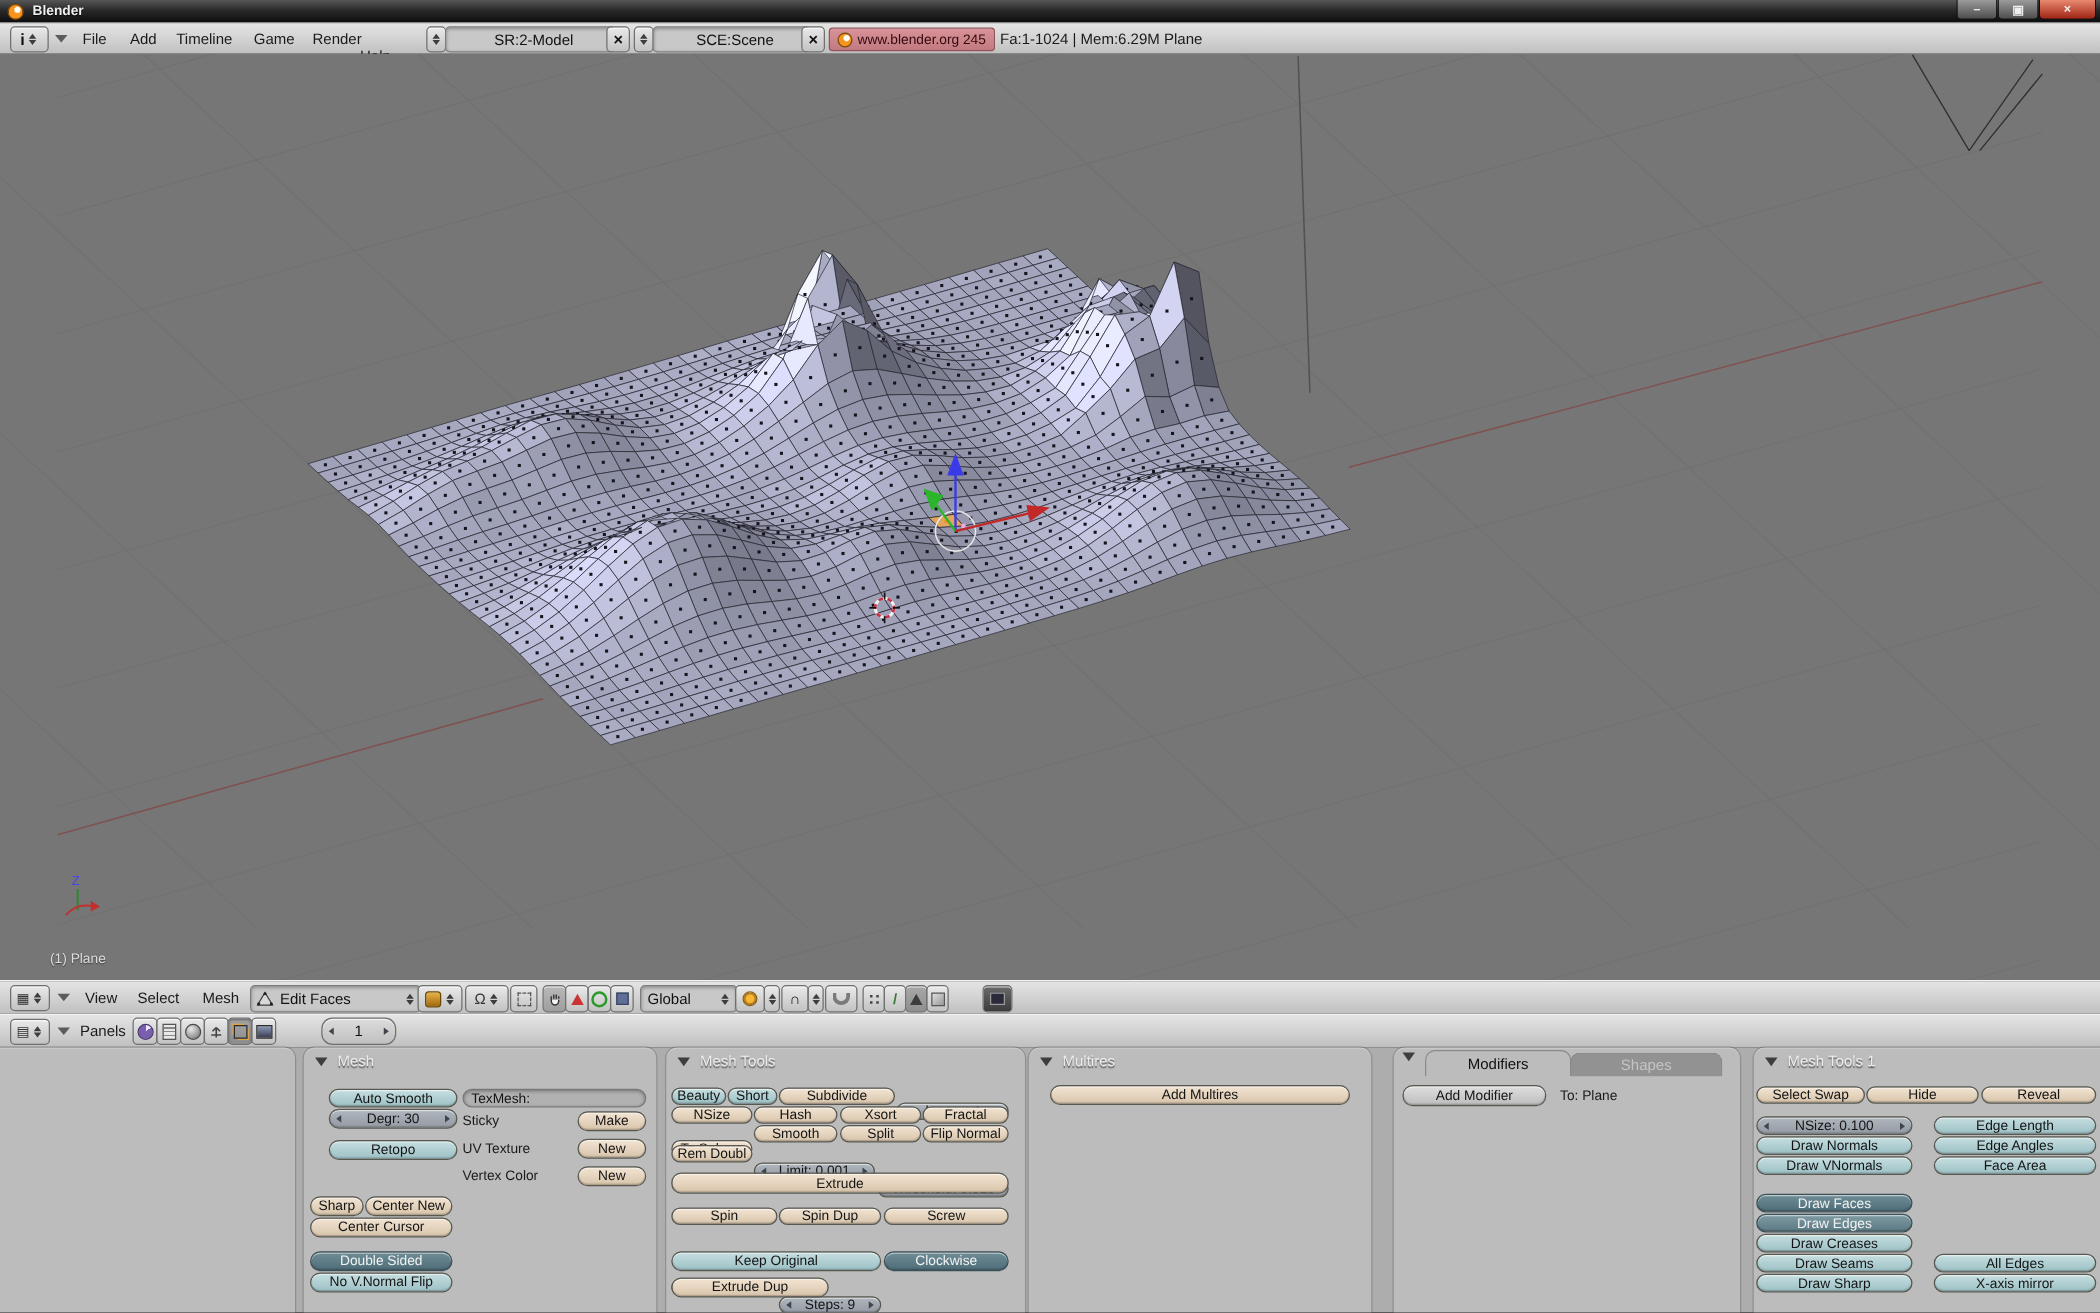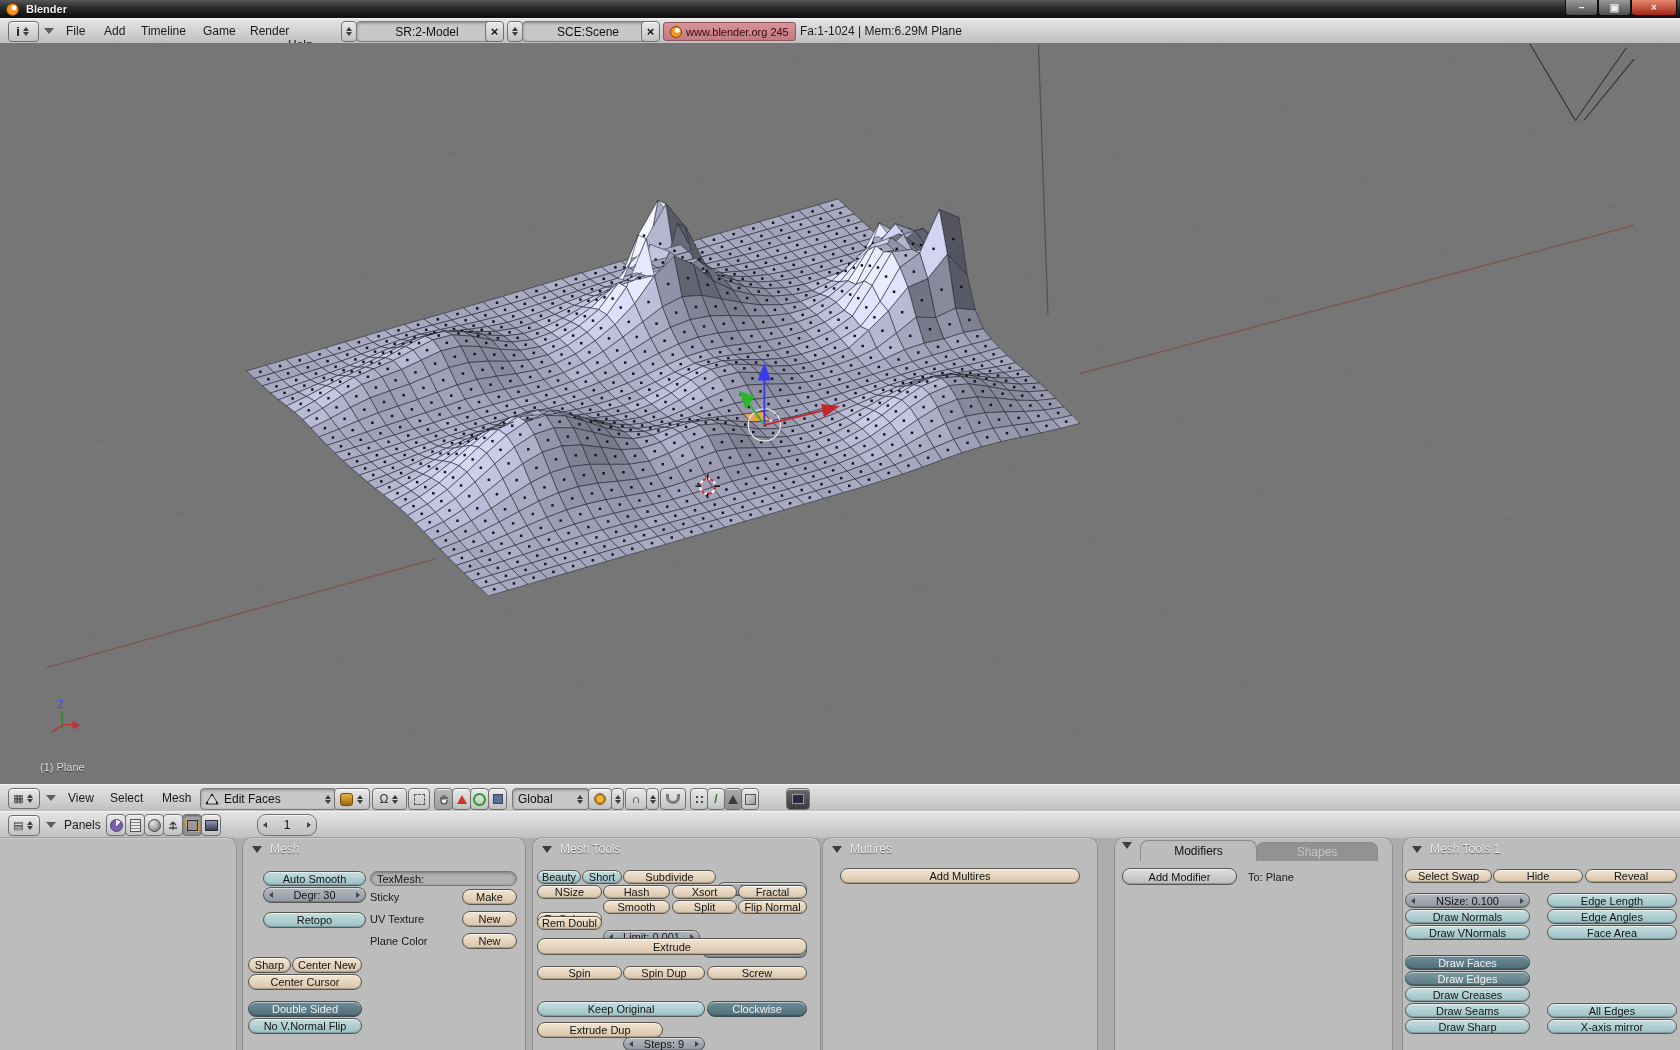--- a/index.html
+++ b/index.html
@@ -2133,21 +2133,21 @@
           <span>Mesh</span>
         </div>
       <div class="btn blue" style="left:20px;top:33px;width:103px;height:15px;">Auto Smooth</div>
       <div class="btn field" style="left:127px;top:33px;width:147px;height:15px;">TexMesh:</div>
       <div class="btn num" style="left:20px;top:49px;width:103px;height:16px;">Degr: 30</div>
       <div class="label" style="left:127px;top:51px;height:16px;">Sticky</div>
       <div class="btn tan" style="left:219px;top:51px;width:55px;height:16px;">Make</div>
       <div class="btn blue" style="left:20px;top:74px;width:103px;height:16px;">Retopo</div>
       <div class="label" style="left:127px;top:73px;height:16px;">UV Texture</div>
       <div class="btn tan" style="left:219px;top:73px;width:55px;height:16px;">New</div>
-      <div class="label" style="left:127px;top:95px;height:16px;">Plane Color</div>
+      <div class="label" style="left:127px;top:95px;height:16px;">Vertex Color</div>
       <div class="btn tan" style="left:219px;top:95px;width:55px;height:16px;">New</div>
       <div class="btn tan" style="left:5px;top:119px;width:43px;height:16px;">Sharp</div>
       <div class="btn tan" style="left:49px;top:119px;width:70px;height:16px;">Center New</div>
       <div class="btn tan" style="left:5px;top:136px;width:114px;height:16px;">Center Cursor</div>
       <div class="btn dark" style="left:5px;top:163px;width:114px;height:16px;">Double Sided</div>
       <div class="btn blue" style="left:5px;top:180px;width:114px;height:16px;">No V.Normal Flip</div>
     </div>
 
     <div class="panel" style="left:533px;width:287px;">
       <div class="ph" style="left:9px;">

